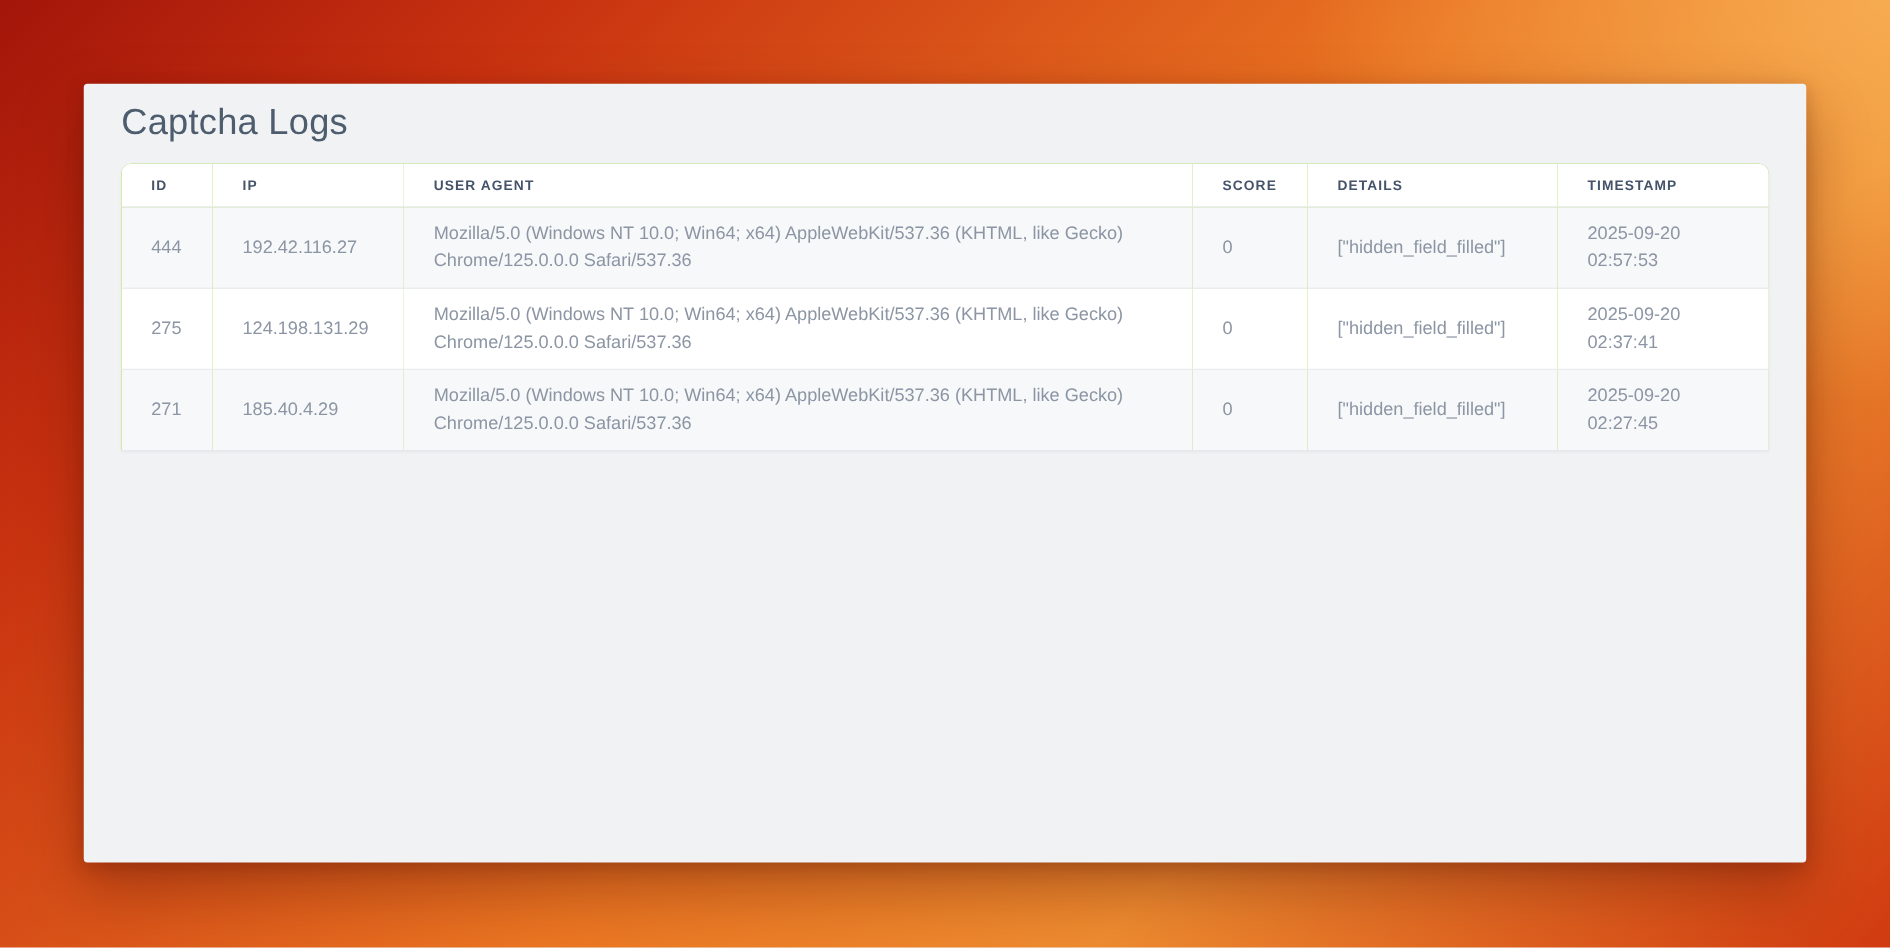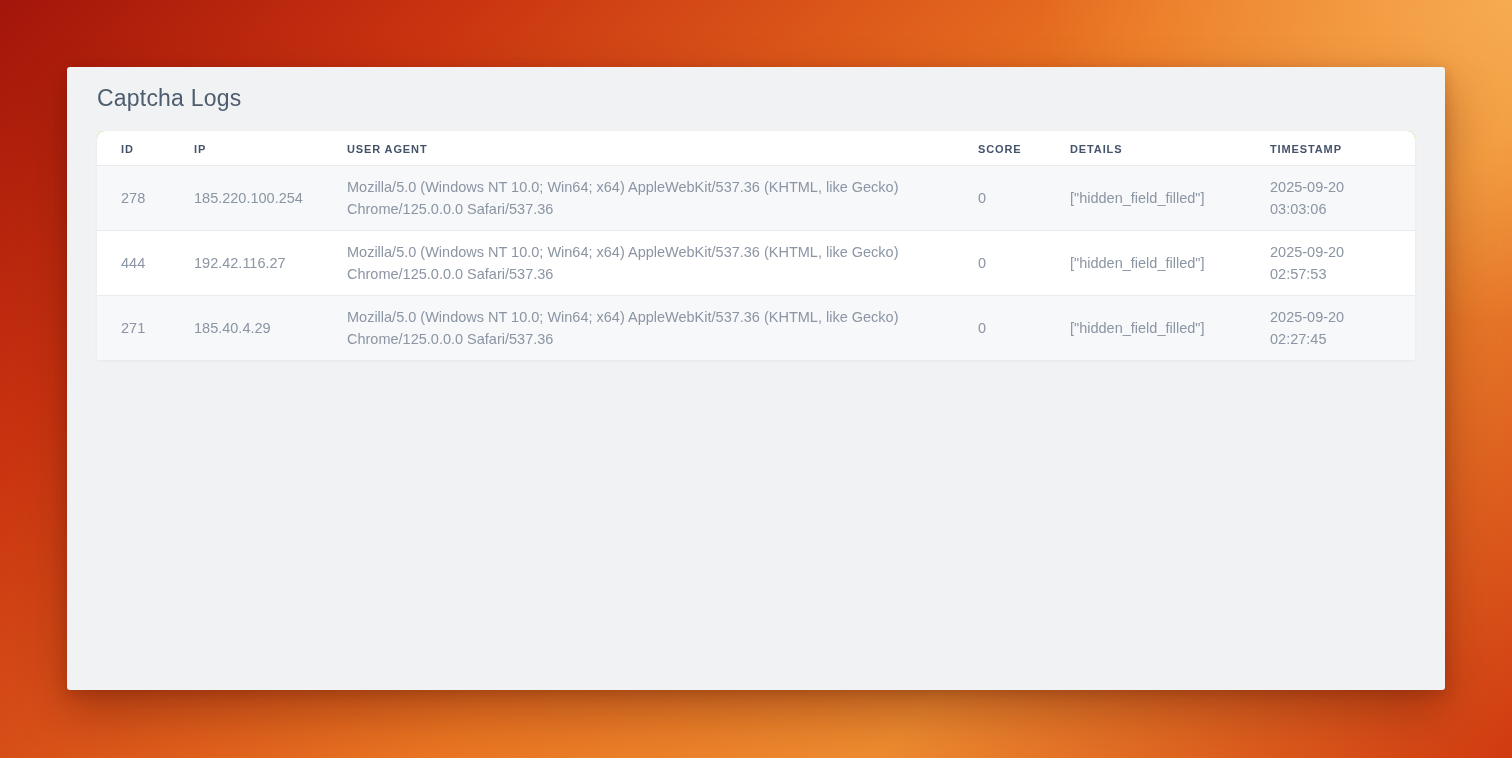--- a/index.html
+++ b/index.html
@@ -14,21 +14,21 @@
     position: absolute;
     left: 67px; top: 67px;
     width: 1378px; height: 623px;
     background: #f1f2f4;
     border-radius: 3px;
     overflow: hidden;
     box-shadow: 0 22px 48px rgba(84, 16, 4, 0.38), 0 4px 14px rgba(84, 16, 4, 0.22);
   }
   .card-title {
     margin: 14px 30px 14px;
-    font-size: 23px;
+    font-size: 29px;
     line-height: 34px;
     font-weight: 500;
     letter-spacing: 0.2px;
     color: #4d5d6e;
   }
   .table-wrap {
     margin: 16px 30px;
     background: #84cc16;
     border-radius: 8px 8px 0 0;
     overflow: hidden;
@@ -89,39 +89,39 @@
         <tr>
           <th>ID</th>
           <th>IP</th>
           <th>USER AGENT</th>
           <th>SCORE</th>
           <th>DETAILS</th>
           <th>TIMESTAMP</th>
         </tr>
       </thead>
       <tbody>
-  <tr>
-    <td class="col-id">278</td>
-    <td class="col-ip">185.220.100.254</td>
-    <td class="col-ua">Mozilla/5.0 (Windows NT 10.0; Win64; x64) AppleWebKit/537.36 (KHTML, like Gecko) Chrome/125.0.0.0 Safari/537.36</td>
-    <td class="col-score">0</td>
-    <td class="col-details">["hidden_field_filled"]</td>
-    <td class="col-ts">2025-09-20 03:03:06</td>
-  </tr>
 
 
   <tr>
     <td class="col-id">444</td>
     <td class="col-ip">192.42.116.27</td>
     <td class="col-ua">Mozilla/5.0 (Windows NT 10.0; Win64; x64) AppleWebKit/537.36 (KHTML, like Gecko) Chrome/125.0.0.0 Safari/537.36</td>
     <td class="col-score">0</td>
     <td class="col-details">["hidden_field_filled"]</td>
     <td class="col-ts">2025-09-20 02:57:53</td>
   </tr>
 
+  <tr>
+    <td class="col-id">275</td>
+    <td class="col-ip">124.198.131.29</td>
+    <td class="col-ua">Mozilla/5.0 (Windows NT 10.0; Win64; x64) AppleWebKit/537.36 (KHTML, like Gecko) Chrome/125.0.0.0 Safari/537.36</td>
+    <td class="col-score">0</td>
+    <td class="col-details">["hidden_field_filled"]</td>
+    <td class="col-ts">2025-09-20 02:37:41</td>
+  </tr>
 
 
 
 
   <tr>
     <td class="col-id">271</td>
     <td class="col-ip">185.40.4.29</td>
     <td class="col-ua">Mozilla/5.0 (Windows NT 10.0; Win64; x64) AppleWebKit/537.36 (KHTML, like Gecko) Chrome/125.0.0.0 Safari/537.36</td>
     <td class="col-score">0</td>
     <td class="col-details">["hidden_field_filled"]</td>

